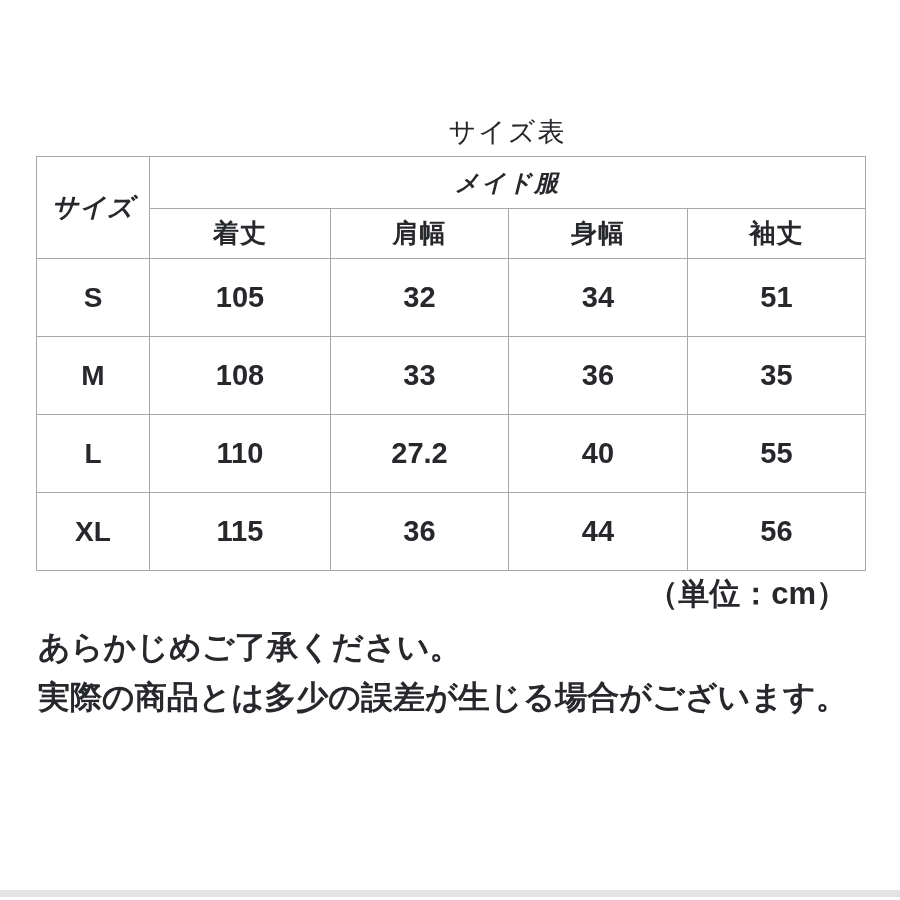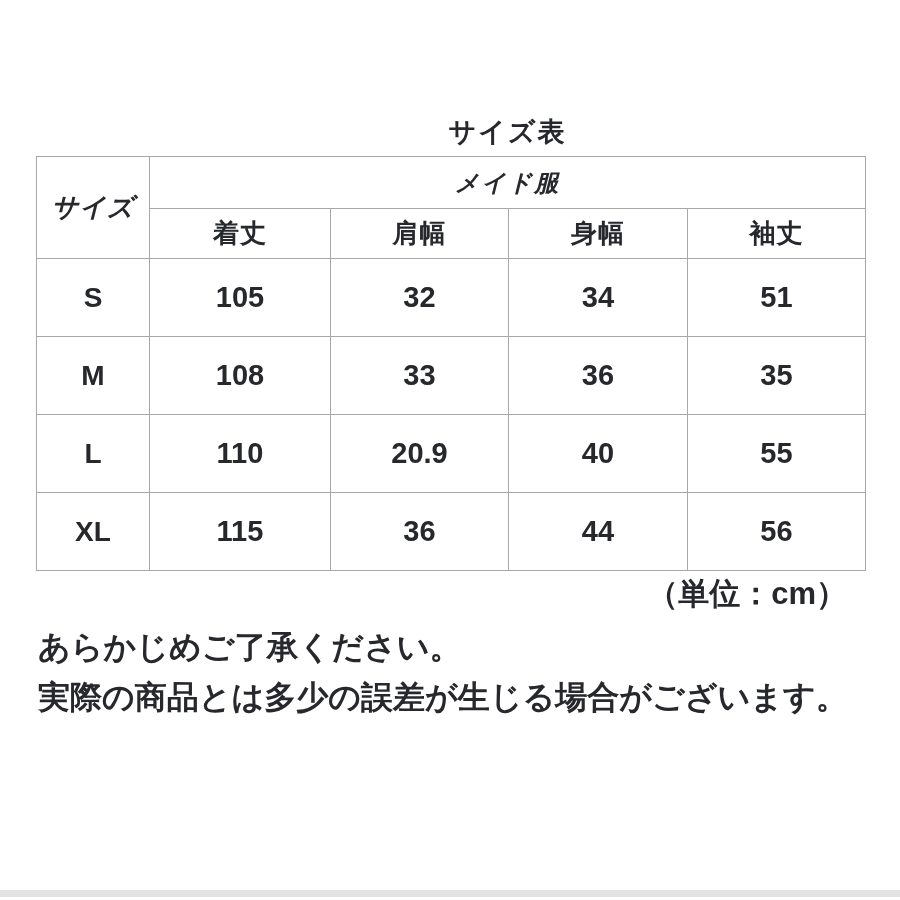--- a/index.html
+++ b/index.html
@@ -18,21 +18,21 @@
   .canvas {
     position: relative;
     width: 900px; height: 900px;
     overflow: hidden;
     background: var(--background, #fff);
   }
   .title {
     position: absolute;
     top: 114px; left: 150px; width: 715px;
     text-align: center;
-    font-size: 27px; font-weight: 700;
+    font-size: 27px; font-weight: 400;
     letter-spacing: 2px;
   }
   table.size-table {
     position: absolute;
     top: 156px; left: 36px;
     width: 829px;
     border-collapse: collapse;
     table-layout: fixed;
   }
   table.size-table td {
@@ -107,21 +107,21 @@
       <tr class="r-data">
         <td class="size-label">M</td>
         <td class="value">108</td>
         <td class="value">33</td>
         <td class="value">36</td>
         <td class="value">35</td>
       </tr>
       <tr class="r-data">
         <td class="size-label">L</td>
         <td class="value">110</td>
-        <td class="value">20.9</td>
+        <td class="value">27.2</td>
         <td class="value">40</td>
         <td class="value">55</td>
       </tr>
       <tr class="r-data">
         <td class="size-label">XL</td>
         <td class="value">115</td>
         <td class="value">36</td>
         <td class="value">44</td>
         <td class="value">56</td>
       </tr>

